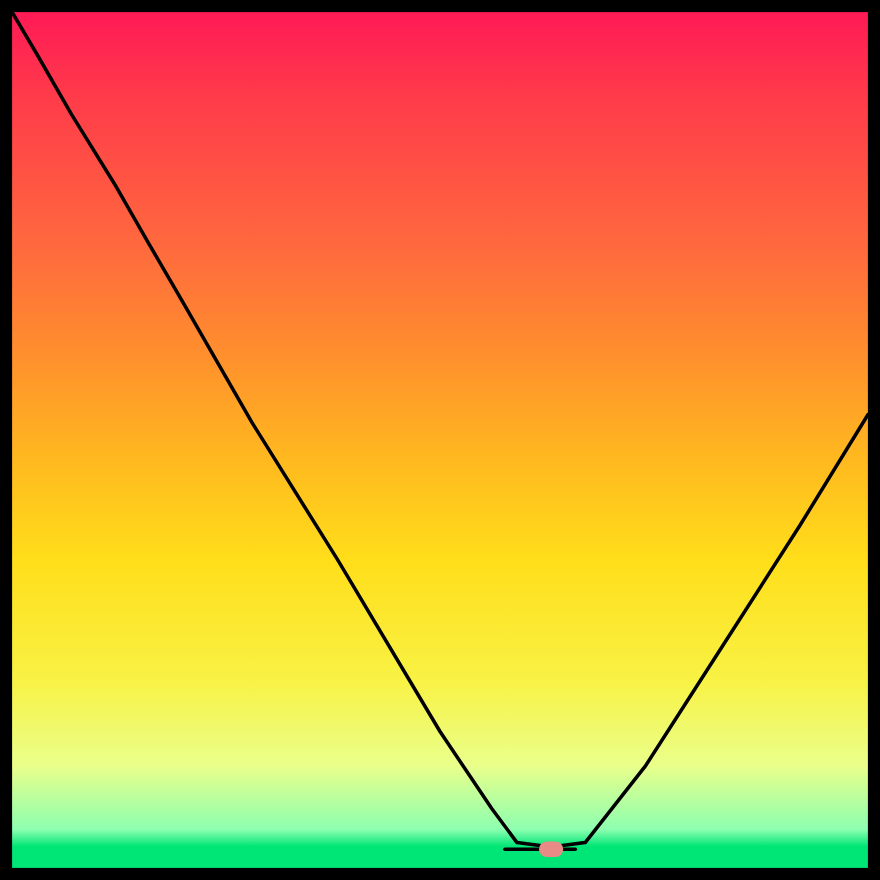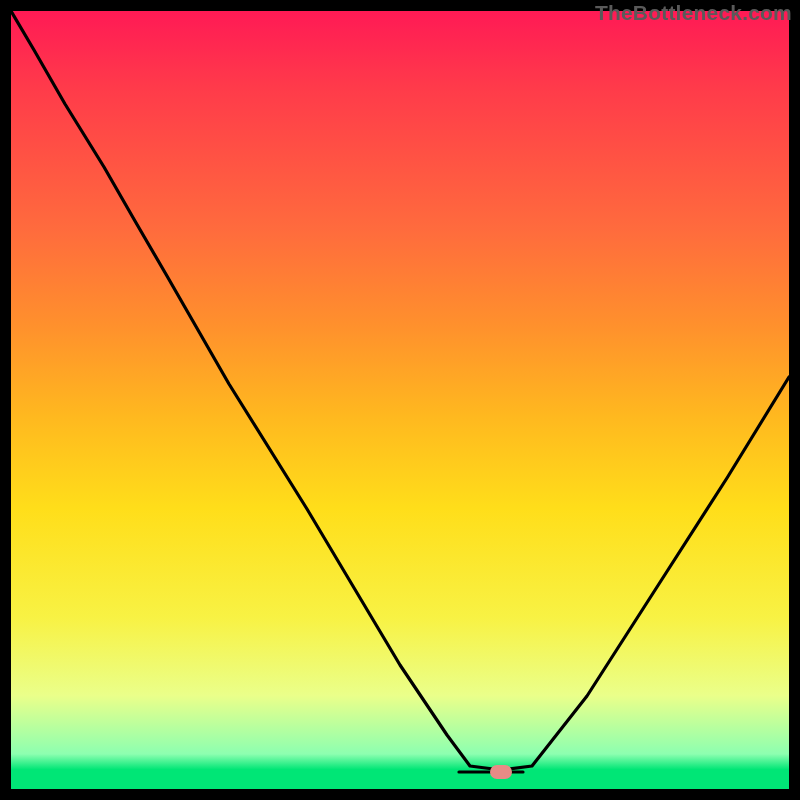--- a/index.html
+++ b/index.html
@@ -96,14 +96,13 @@
         L 716 467
         L 778 366
       " fill="none" stroke="#000" stroke-width="3.2" stroke-linejoin="round" stroke-linecap="round"></path>
 
       <path d="M 448 761 L 512 761" fill="none" stroke="#000" stroke-width="3.2" stroke-linecap="round"></path>
     </svg>
 
     <div class="marker" style="left:63%; top:97.8%;"></div>
   </div>
 
-  <div class="watermark">TheBottleneck.com</div>
 </div>
 
 </body></html>

